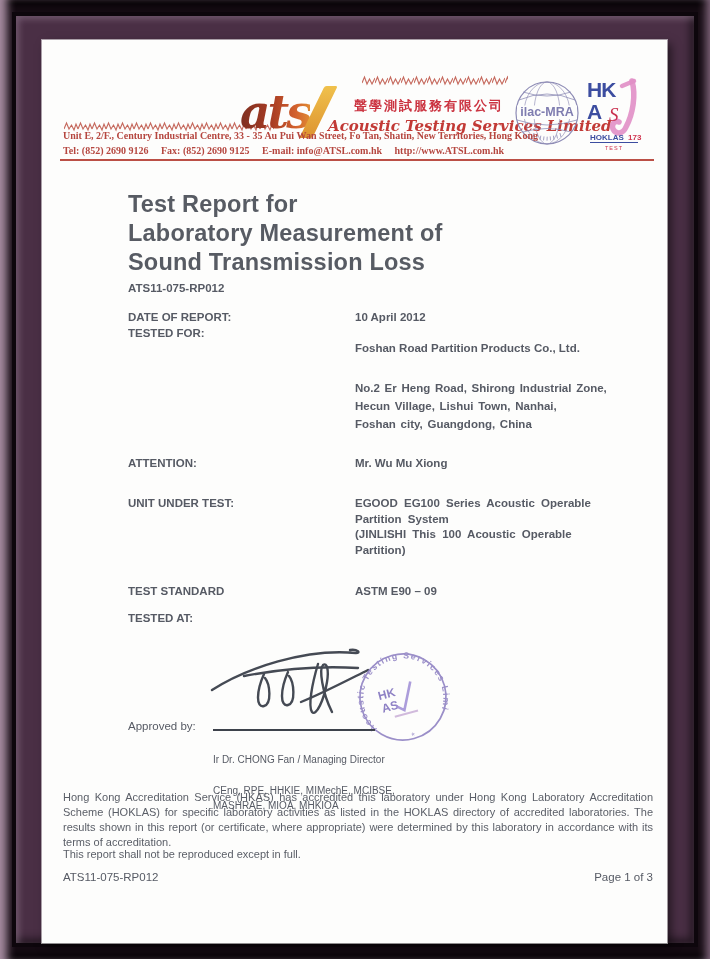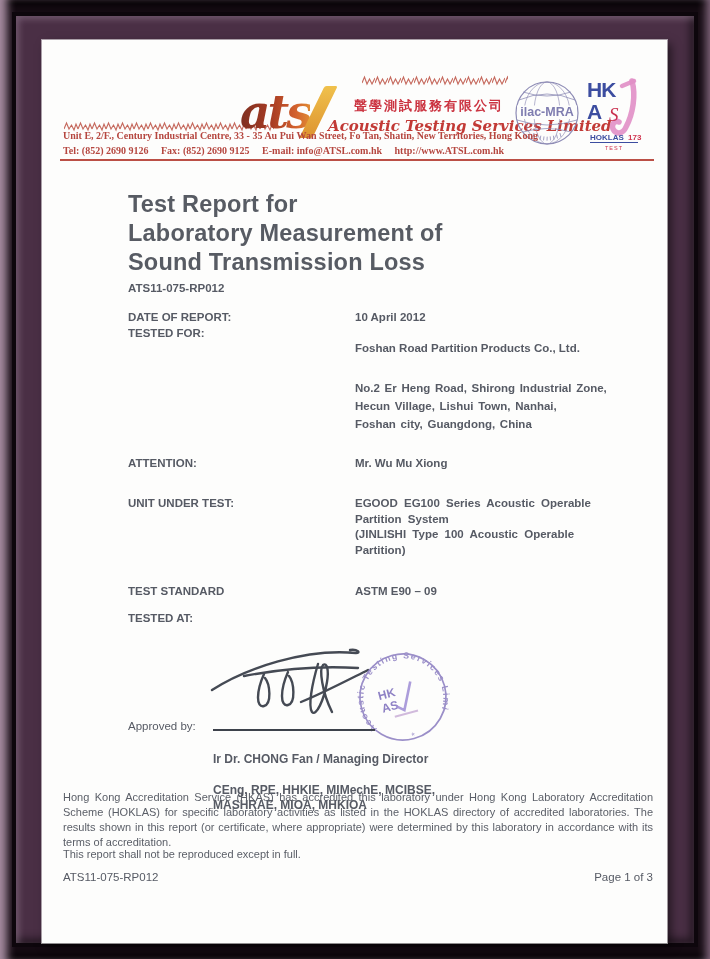--- a/index.html
+++ b/index.html
@@ -55,21 +55,21 @@
   .faddr { margin-top:8px; line-height:18px; white-space:pre-line; word-spacing:1.5px; }
   .wide { word-spacing:3px; line-height:15.5px; }
   .lh145 { line-height:14.5px; }
 
   
   .approval { left:86px; top:600px; width:460px; height:195px; }
   .sig-svg { left:78px; top:0px; }
   .stamp-wrap { left:226px; top:8px; width:98px; height:98px; transform:rotate(-15deg); opacity:.85; }
   .approved-label { left:0; top:80px; font-size:11.5px; color:#565a64; }
   .sig-line { left:85px; top:89px; width:162px; border-bottom:2px solid #3d424b; }
-  .name-block { left:85px; top:96px; font-size:12px; font-weight:bold; line-height:15.5px;
+  .name-block { left:85px; top:96px; font-size:10px; font-weight:normal; line-height:15.5px;
     color:#565a64; white-space:pre-line; }
 
   
   .accreditation { left:21px; top:750px; width:590px; font-size:11px; line-height:15px;
     color:#5a5e67; text-align:justify; }
   .repro { left:21px; top:808px; font-size:11px; color:#5a5e67; }
   .ref-row { left:21px; top:831px; width:590px; display:flex; justify-content:space-between;
     font-size:11.5px; color:#565a64; }
 </style>
 </head>
@@ -159,21 +159,21 @@
         </div>
       </div>
       <div class="frow mb7 mt8">
         <div class="flabel">ATTENTION:</div>
         <div class="fvalue">Mr. Wu Mu Xiong</div>
       </div>
       <div class="frow">
         <div class="flabel">UNIT UNDER TEST:</div>
         <div class="fvalue wide">EGOOD EG100 Series Acoustic Operable
 Partition System
-(JINLISHI Type 100 Acoustic Operable
+(JINLISHI This 100 Acoustic Operable
 Partition)</div>
       </div>
       <div class="frow mb12 mt26">
         <div class="flabel">TEST STANDARD</div>
         <div class="fvalue">ASTM E90 – 09</div>
       </div>
       <div class="frow">
         <div class="flabel">TESTED AT:</div>
       </div>
     </div>

